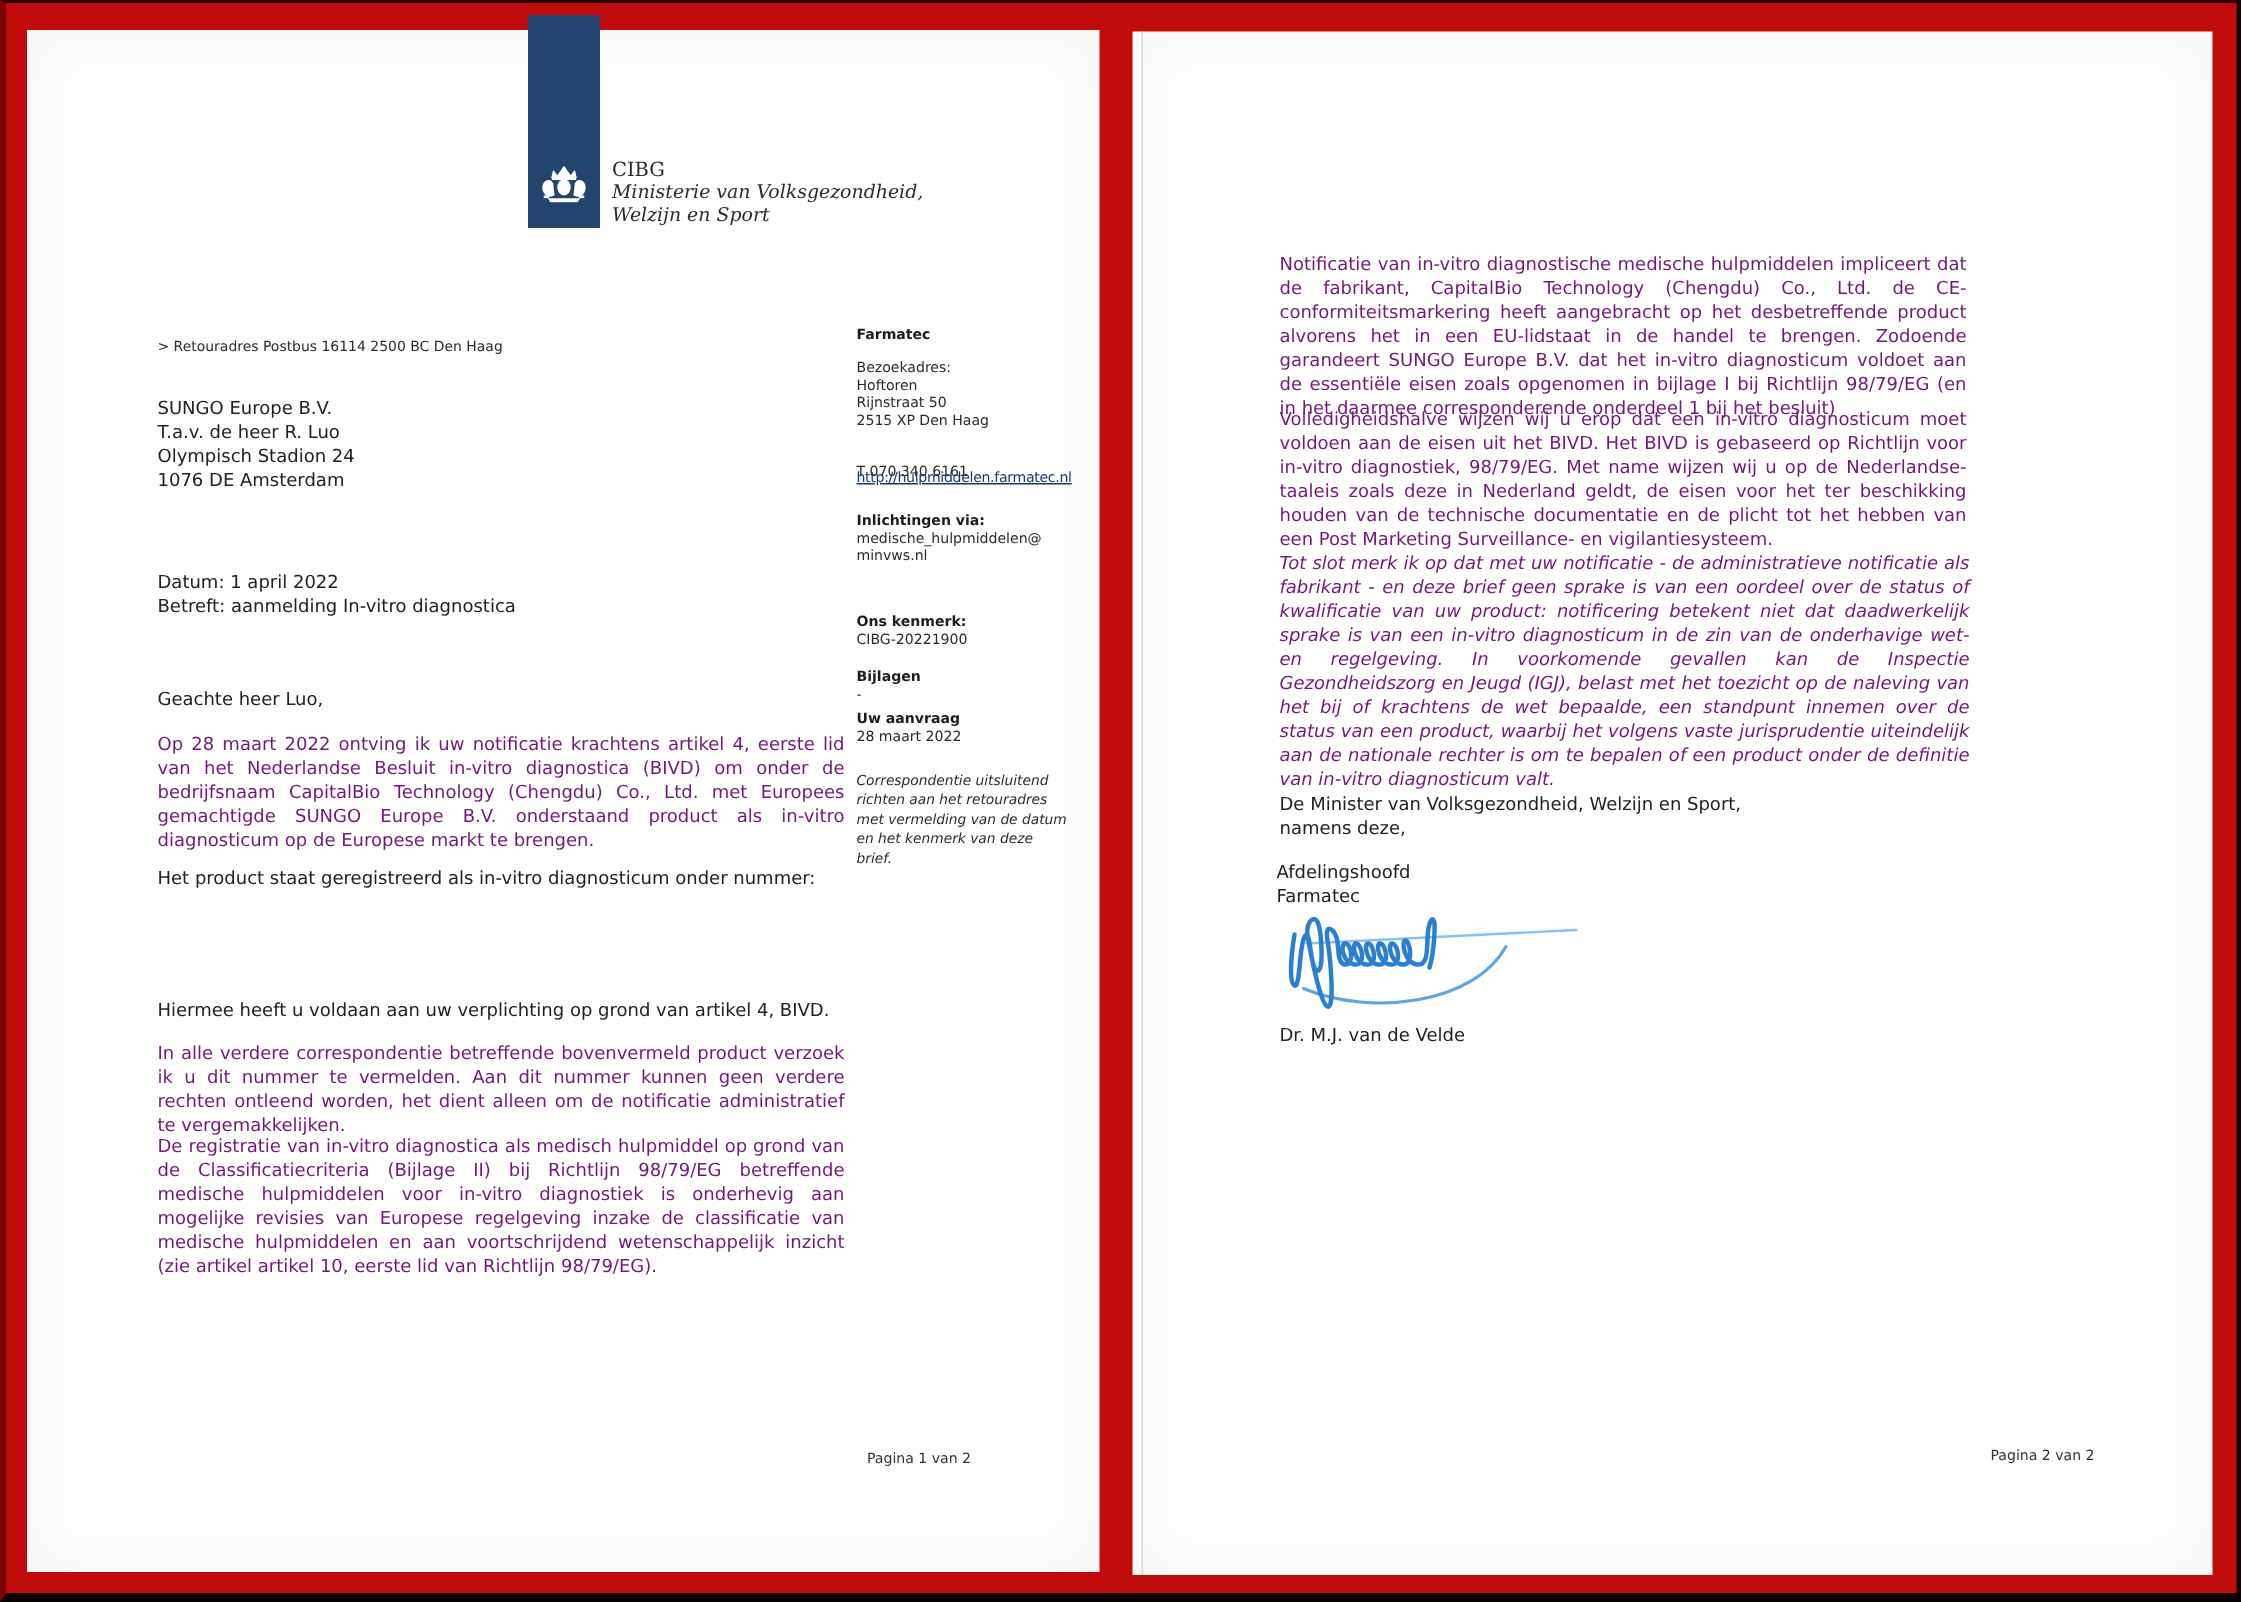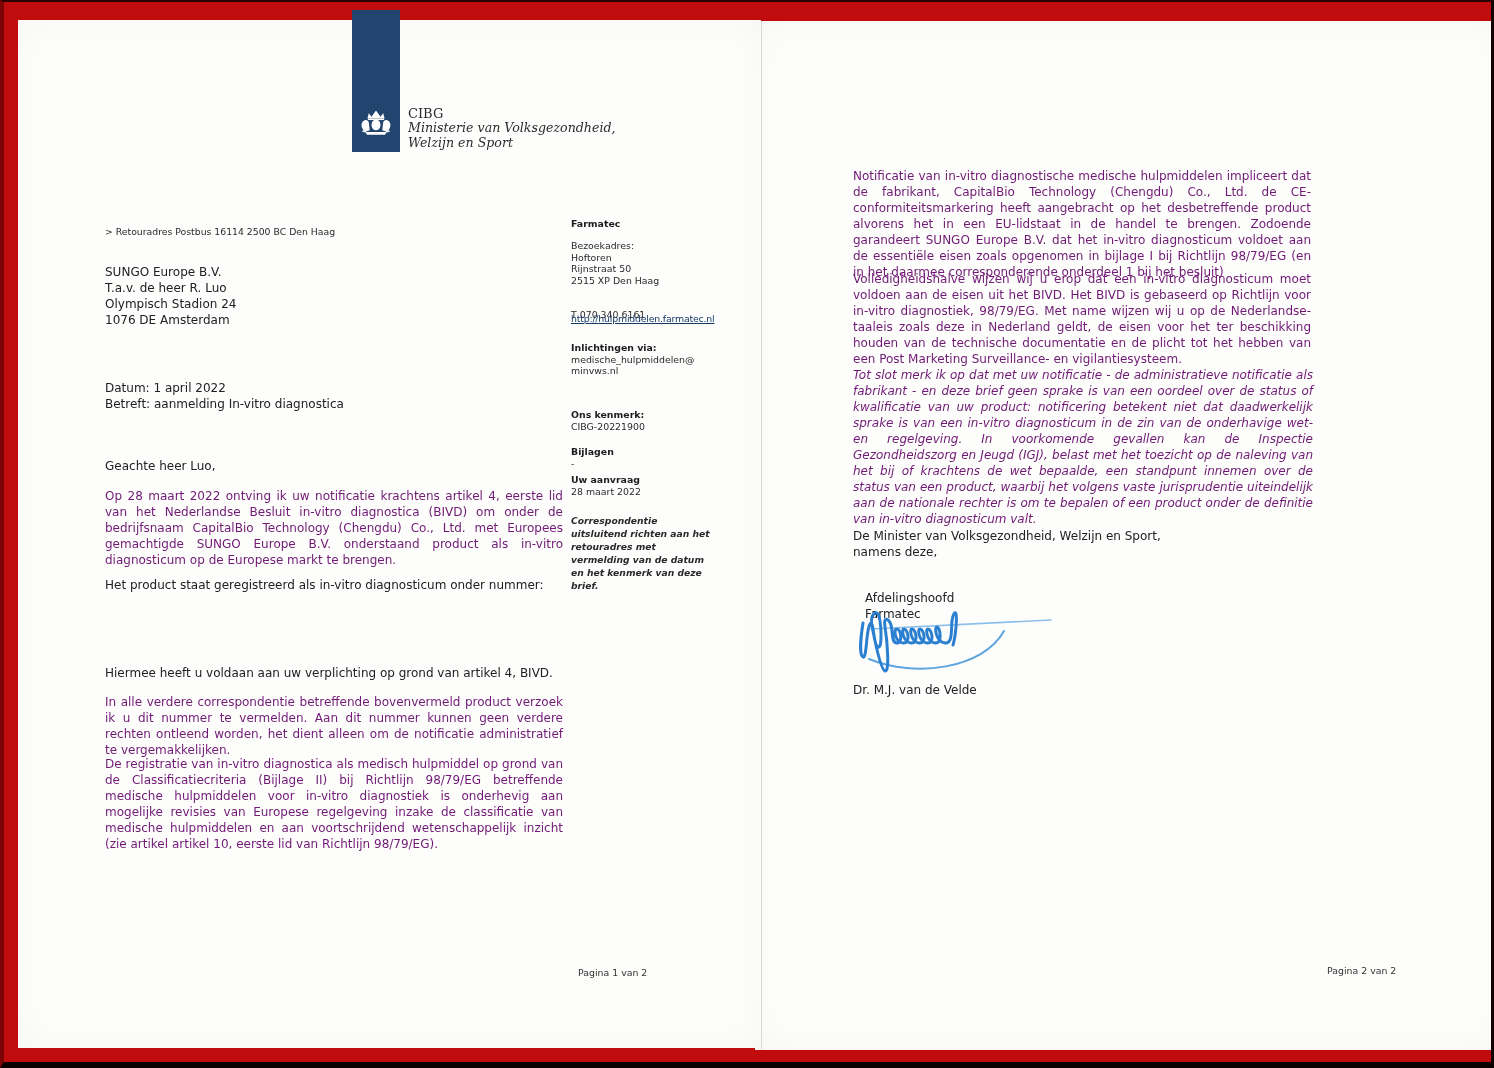--- a/index.html
+++ b/index.html
@@ -9,21 +9,20 @@
     border-top:2px solid #2a0002;border-left:4px solid #7a0304;
     border-right:3px solid #140000;border-bottom:6px solid #0a0000;
     box-sizing:border-box;
     font-family:"DejaVu Sans","Liberation Sans",sans-serif;
     color:#1e1e20;
     overflow:hidden;
   }
   .page{
     position:absolute;background:#fdfdfc;
     box-shadow:inset 0 0 40px rgba(0,0,0,0.03);
-    padding-left:28px;
   }
   #page1{left:14px;top:18px;width:715px;height:1028px;}
   #page2{left:751px;top:19px;width:720px;height:1029px;}
   .scan-edge{position:absolute;left:6px;top:0;width:1px;height:100%;background:#d9d9d9;}
   .abs{position:absolute;}
   .bt{font-size:12px;line-height:16px;text-align:justify;color:#701a75;}
   .bt-left{font-size:12px;line-height:16px;color:#212124;}
   .small{font-size:9.3px;line-height:12px;color:#2a2a2c;}
   .sb{font-size:9.4px;line-height:11.5px;color:#2a2a2c;}
   .sb b{font-weight:bold;color:#1c1c1e;}
@@ -115,38 +114,38 @@
         <div>CIBG-20221900</div>
       </div>
       <div class="sb" style="position:absolute;top:228px;">
         <div><b>Bijlagen</b></div>
         <div>-</div>
       </div>
       <div class="sb" style="position:absolute;top:256px;">
         <div><b>Uw aanvraag</b></div>
         <div>28 maart 2022</div>
       </div>
-      <div class="sb-note" style="position:absolute;top:296px;width:142px;font-weight:bold;">Correspondentie uitsluitend richten aan het retouradres met vermelding van de datum en het kenmerk van deze brief.</div>
+      <div class="sb-note" style="position:absolute;top:296px;width:142px;">Correspondentie uitsluitend richten aan het retouradres met vermelding van de datum en het kenmerk van deze brief.</div>
     </div>
   </div>
 
   <div class="page" id="page2">
     <div class="scan-edge"></div>
 
     <div class="abs bt" style="left:98px;top:147px;width:458px;">Notificatie van in-vitro diagnostische medische hulpmiddelen impliceert dat de fabrikant, CapitalBio Technology (Chengdu) Co., Ltd. de CE-conformiteitsmarkering heeft aangebracht op het desbetreffende product alvorens het in een EU-lidstaat in de handel te brengen. Zodoende garandeert SUNGO Europe B.V. dat het in-vitro diagnosticum voldoet aan de essentiële eisen zoals opgenomen in bijlage I bij Richtlijn 98/79/EG (en in het daarmee corresponderende onderdeel 1 bij het besluit)</div>
 
     <div class="abs bt" style="left:98px;top:250px;width:458px;">Volledigheidshalve wijzen wij u erop dat een in-vitro diagnosticum moet voldoen aan de eisen uit het BIVD. Het BIVD is gebaseerd op Richtlijn voor in-vitro diagnostiek, 98/79/EG. Met name wijzen wij u op de Nederlandse-taaleis zoals deze in Nederland geldt, de eisen voor het ter beschikking houden van de technische documentatie en de plicht tot het hebben van een Post Marketing Surveillance- en vigilantiesysteem.</div>
 
     <div class="abs bt italic-p" style="left:98px;top:346px;width:460px;">Tot slot merk ik op dat met uw notificatie  - de administratieve notificatie als fabrikant - en deze brief geen sprake is van een oordeel over de status of kwalificatie van uw product: notificering betekent niet dat daadwerkelijk sprake is van een in-vitro diagnosticum in de zin van de onderhavige wet- en regelgeving. In voorkomende gevallen kan de Inspectie Gezondheidszorg en Jeugd (IGJ), belast met het toezicht op de naleving van het bij of krachtens de wet bepaalde, een standpunt innemen over de status van een product, waarbij het volgens vaste jurisprudentie uiteindelijk aan de nationale rechter is om te bepalen of een product onder de definitie van in-vitro diagnosticum valt.</div>
 
     <div class="abs closing" style="left:98px;top:507px;">
       <div>De Minister van Volksgezondheid, Welzijn en Sport,</div>
       <div>namens deze,</div>
     </div>
-    <div class="abs closing" style="left:110px;top:552px;margin-top:17px;">
+    <div class="abs closing" style="left:96px;top:552px;">
       <div>Afdelingshoofd</div>
       <div>Farmatec</div>
     </div>
 
     <div class="abs" style="left:100px;top:578px;">
       <svg width="205" height="80" viewBox="0 0 205 80">
         <g fill="none" stroke-linecap="round" stroke-linejoin="round">
           <path stroke="#8cc0ea" stroke-width="1.6" d="M16,30 L196,21"></path>
           <path stroke="#5ea4dd" stroke-width="2" d="M14,60 C60,79 128,70 149,32"></path>
           <path stroke="#2b7fd0" stroke-width="3" d="

